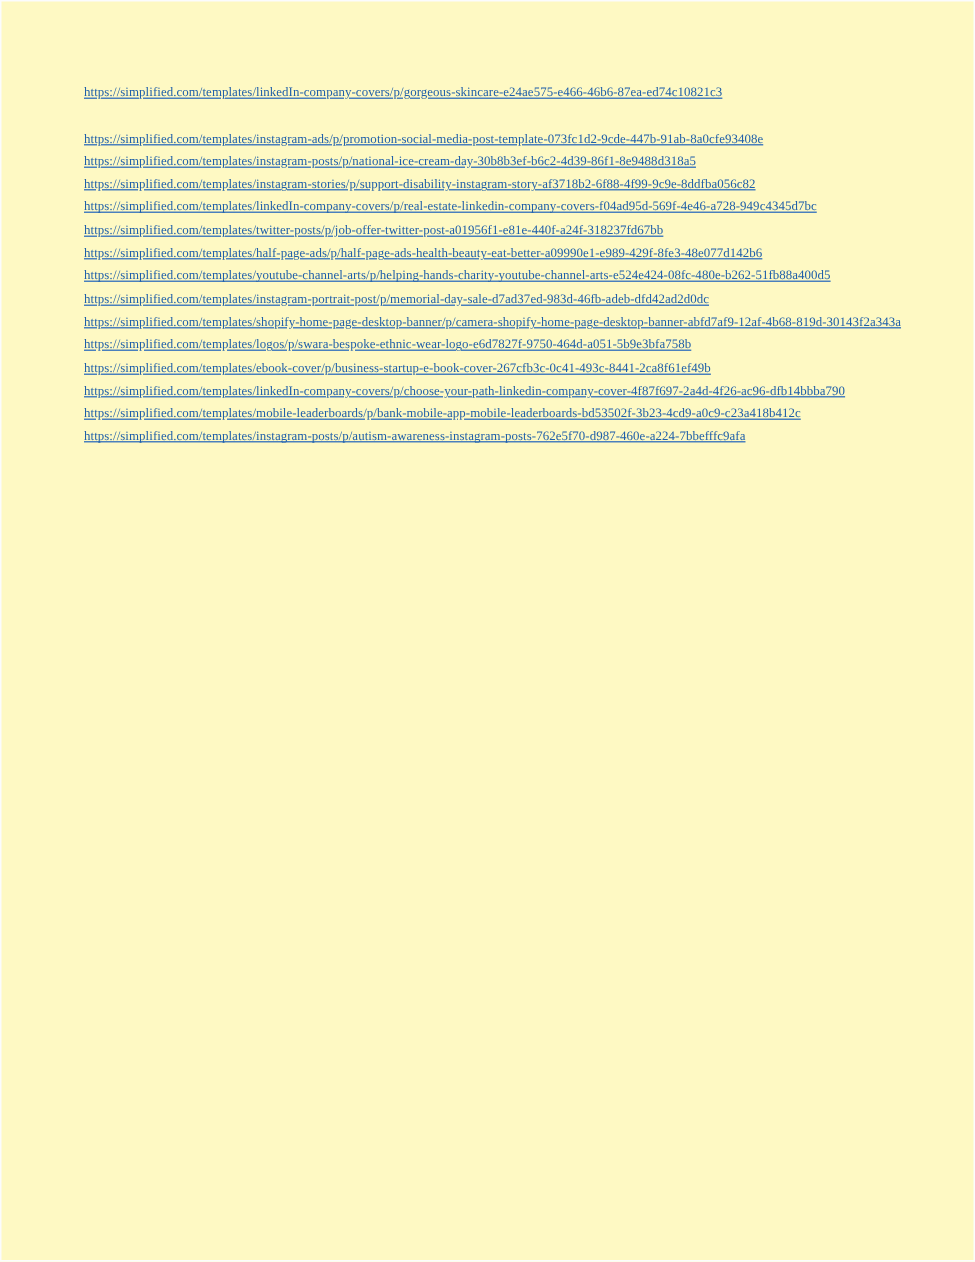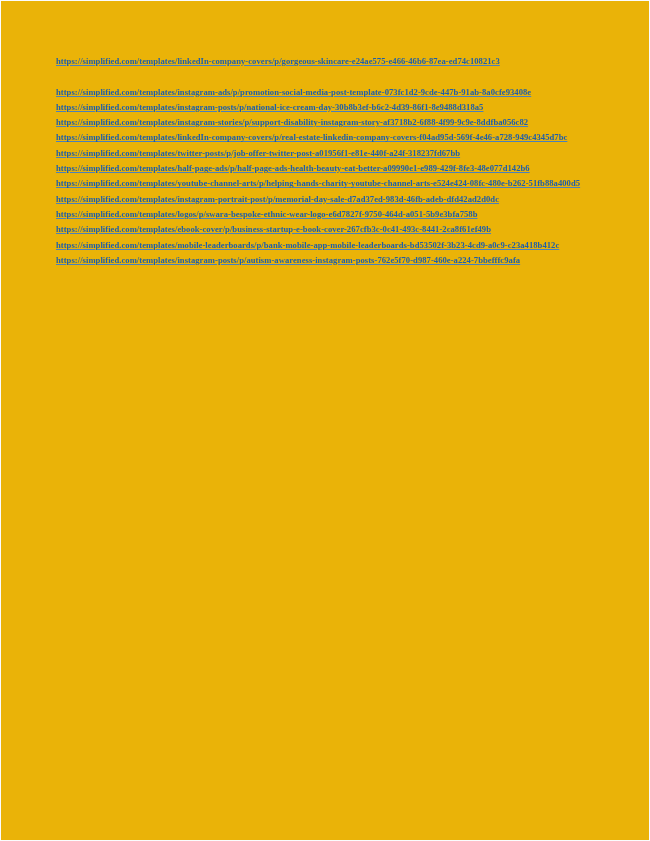--- a/index.html
+++ b/index.html
@@ -11,23 +11,22 @@
   body {
     width: 650px;
     height: 841px;
     font-family: "Liberation Serif", "DejaVu Serif", serif;
     overflow: hidden;
   }
   #page {
     position: relative;
     width: 650px;
     height: 841px;
-    background: #eab308;
+    background: #fef9c3;
     box-sizing: border-box;
-    font-weight: bold;
   }
   #page-edge {
     position: absolute;
     left: 0; top: 0;
     width: 650px;
     height: 841px;
     border: 1px solid #fbfcfd;
     box-sizing: border-box;
     pointer-events: none;
   }
@@ -72,18 +71,20 @@
       <p class="url-para"><span class="url-link">https://simplified.com/templates/linkedIn-company-covers/p/gorgeous-skincare-e24ae575-e466-46b6-87ea-ed74c10821c3</span></p>
       <p class="spacer-para">&nbsp;</p>
       <p class="url-para"><span class="url-link">https://simplified.com/templates/instagram-ads/p/promotion-social-media-post-template-073fc1d2-9cde-447b-91ab-8a0cfe93408e</span></p>
       <p class="url-para"><span class="url-link">https://simplified.com/templates/instagram-posts/p/national-ice-cream-day-30b8b3ef-b6c2-4d39-86f1-8e9488d318a5</span></p>
       <p class="url-para"><span class="url-link">https://simplified.com/templates/instagram-stories/p/support-disability-instagram-story-af3718b2-6f88-4f99-9c9e-8ddfba056c82</span></p>
       <p class="url-para"><span class="url-link">https://simplified.com/templates/linkedIn-company-covers/p/real-estate-linkedin-company-covers-f04ad95d-569f-4e46-a728-949c4345d7bc</span></p>
       <p class="url-para"><span class="url-link">https://simplified.com/templates/twitter-posts/p/job-offer-twitter-post-a01956f1-e81e-440f-a24f-318237fd67bb</span></p>
       <p class="url-para"><span class="url-link">https://simplified.com/templates/half-page-ads/p/half-page-ads-health-beauty-eat-better-a09990e1-e989-429f-8fe3-48e077d142b6</span></p>
       <p class="url-para"><span class="url-link">https://simplified.com/templates/youtube-channel-arts/p/helping-hands-charity-youtube-channel-arts-e524e424-08fc-480e-b262-51fb88a400d5</span></p>
       <p class="url-para"><span class="url-link">https://simplified.com/templates/instagram-portrait-post/p/memorial-day-sale-d7ad37ed-983d-46fb-adeb-dfd42ad2d0dc</span></p>
+      <p class="url-para"><span class="url-link">https://simplified.com/templates/shopify-home-page-desktop-banner/p/camera-shopify-home-page-desktop-banner-abfd7af9-12af-4b68-819d-30143f2a343a</span></p>
       <p class="url-para"><span class="url-link">https://simplified.com/templates/logos/p/swara-bespoke-ethnic-wear-logo-e6d7827f-9750-464d-a051-5b9e3bfa758b</span></p>
       <p class="url-para"><span class="url-link">https://simplified.com/templates/ebook-cover/p/business-startup-e-book-cover-267cfb3c-0c41-493c-8441-2ca8f61ef49b</span></p>
+      <p class="url-para"><span class="url-link">https://simplified.com/templates/linkedIn-company-covers/p/choose-your-path-linkedin-company-cover-4f87f697-2a4d-4f26-ac96-dfb14bbba790</span></p>
       <p class="url-para"><span class="url-link">https://simplified.com/templates/mobile-leaderboards/p/bank-mobile-app-mobile-leaderboards-bd53502f-3b23-4cd9-a0c9-c23a418b412c</span></p>
       <p class="url-para"><span class="url-link">https://simplified.com/templates/instagram-posts/p/autism-awareness-instagram-posts-762e5f70-d987-460e-a224-7bbefffc9afa</span></p>
     </div>
 </div>
 
 </body></html>

